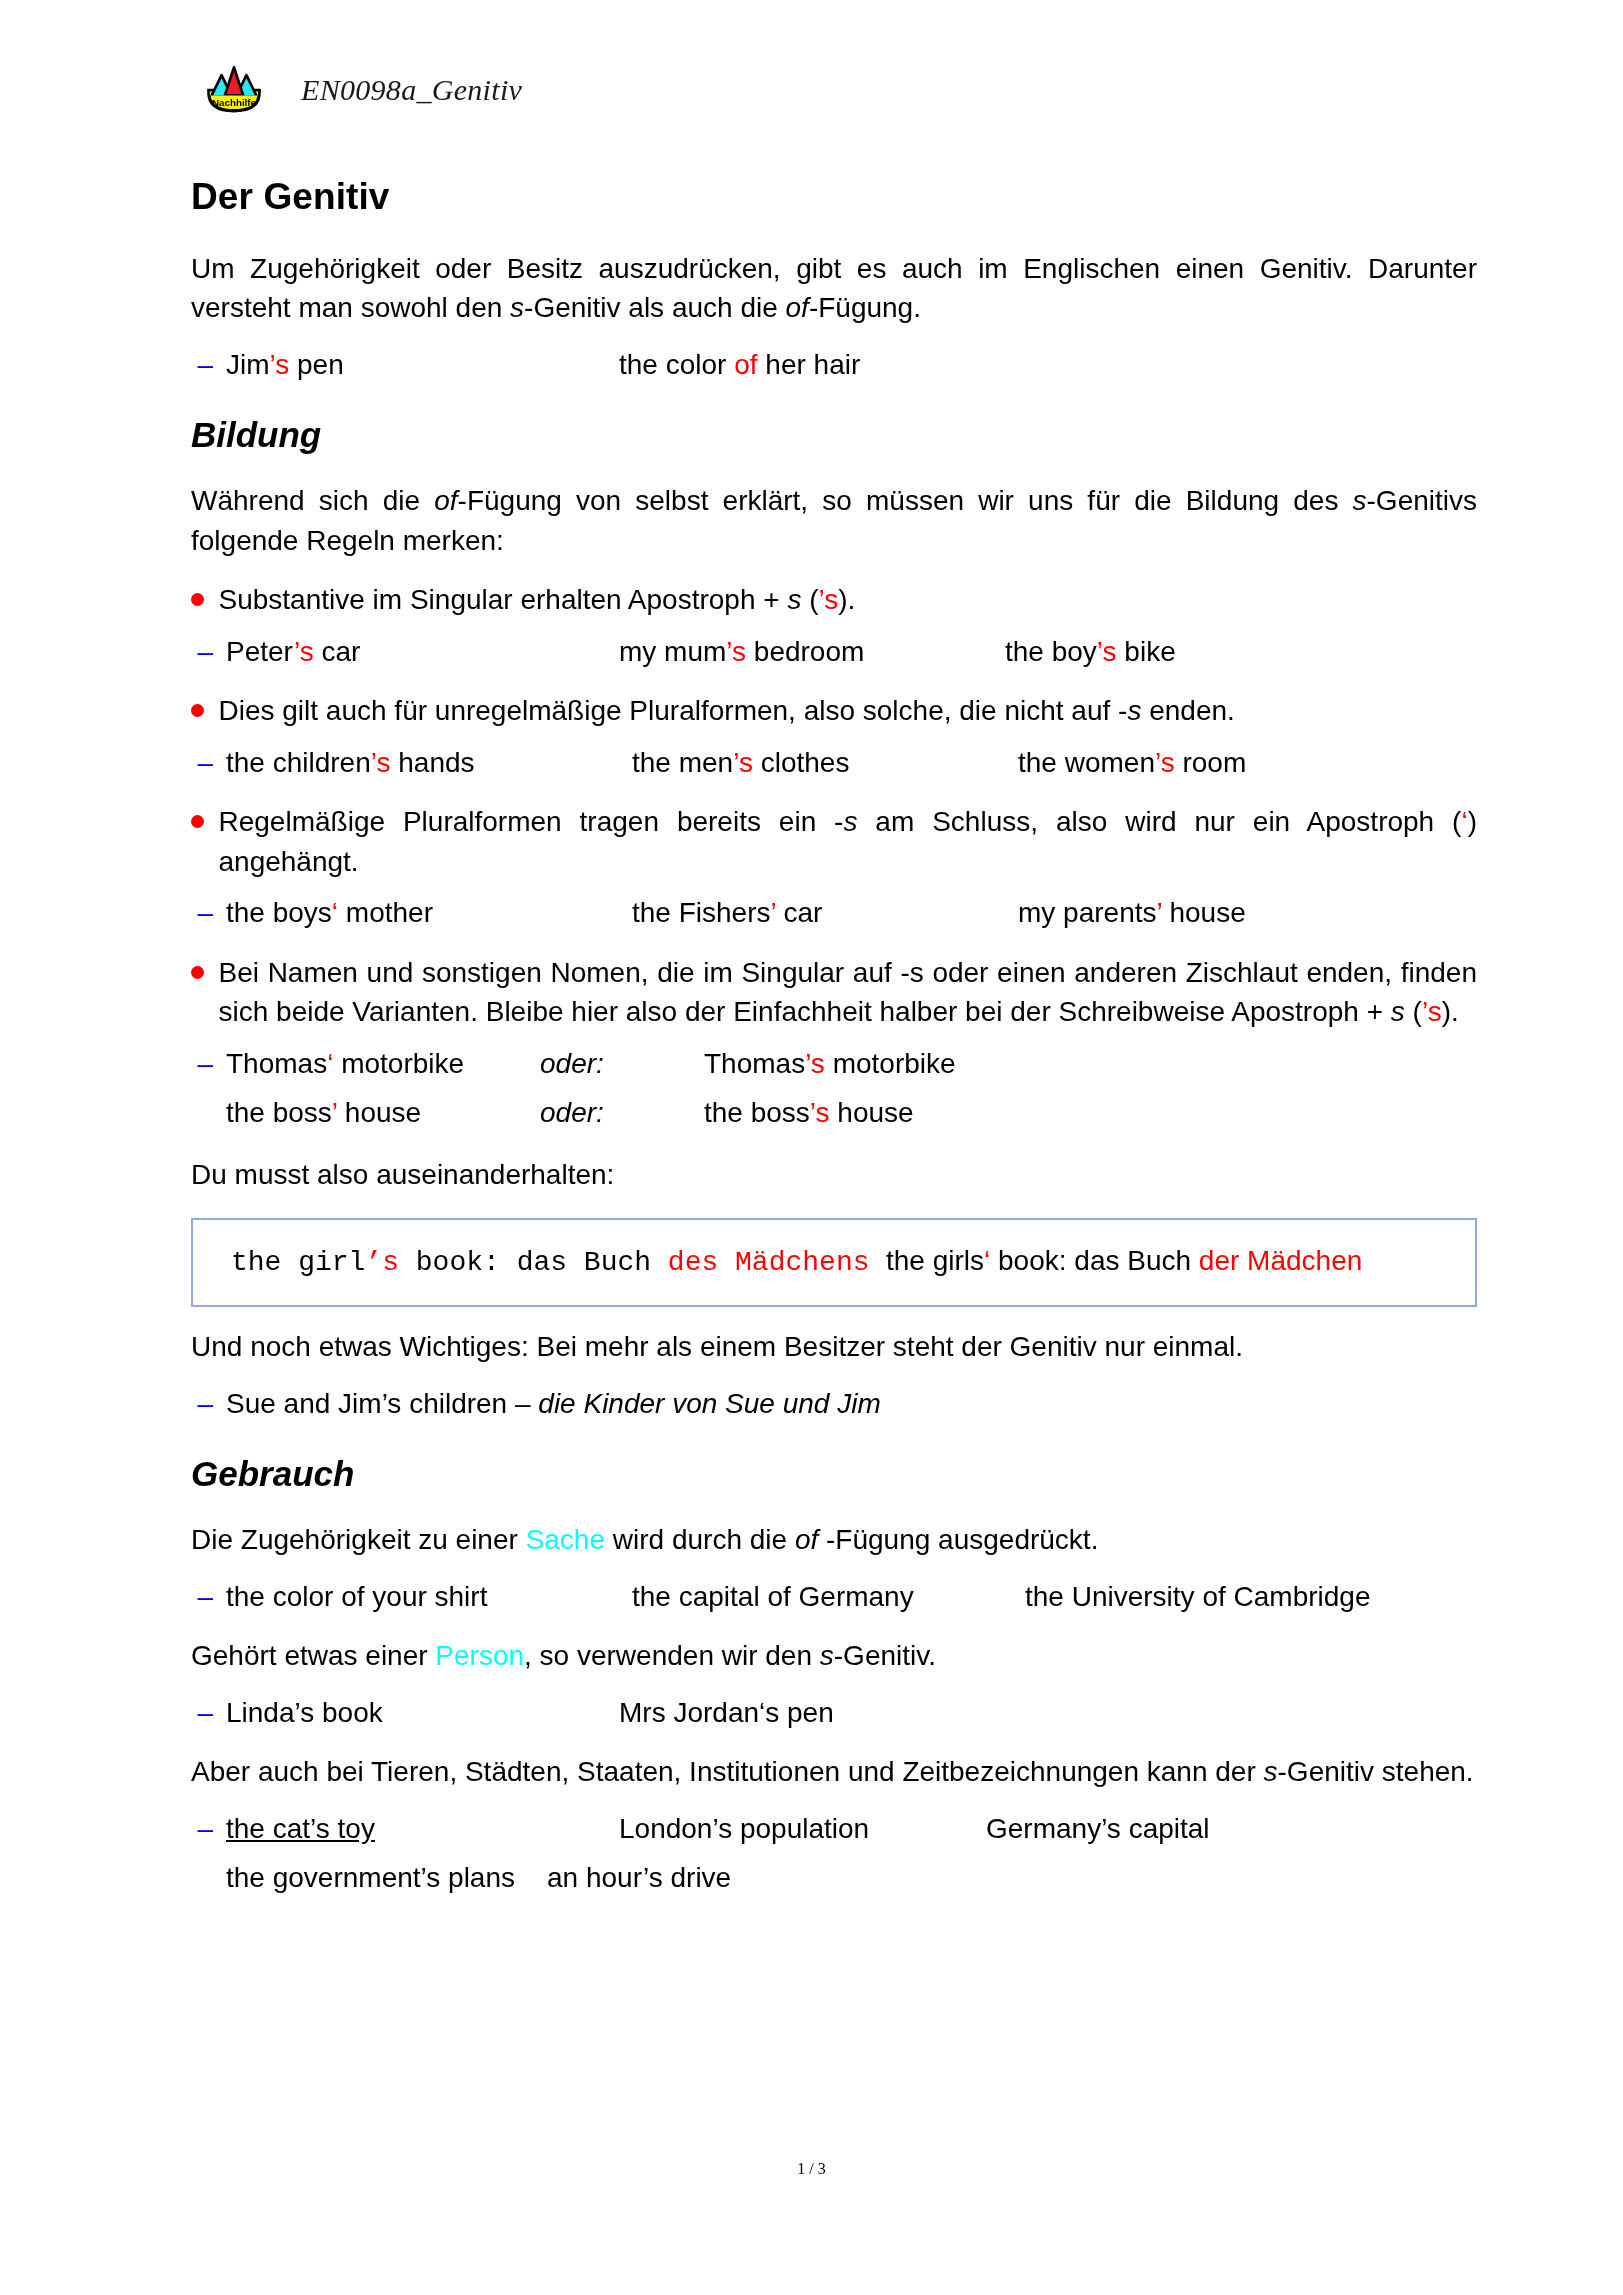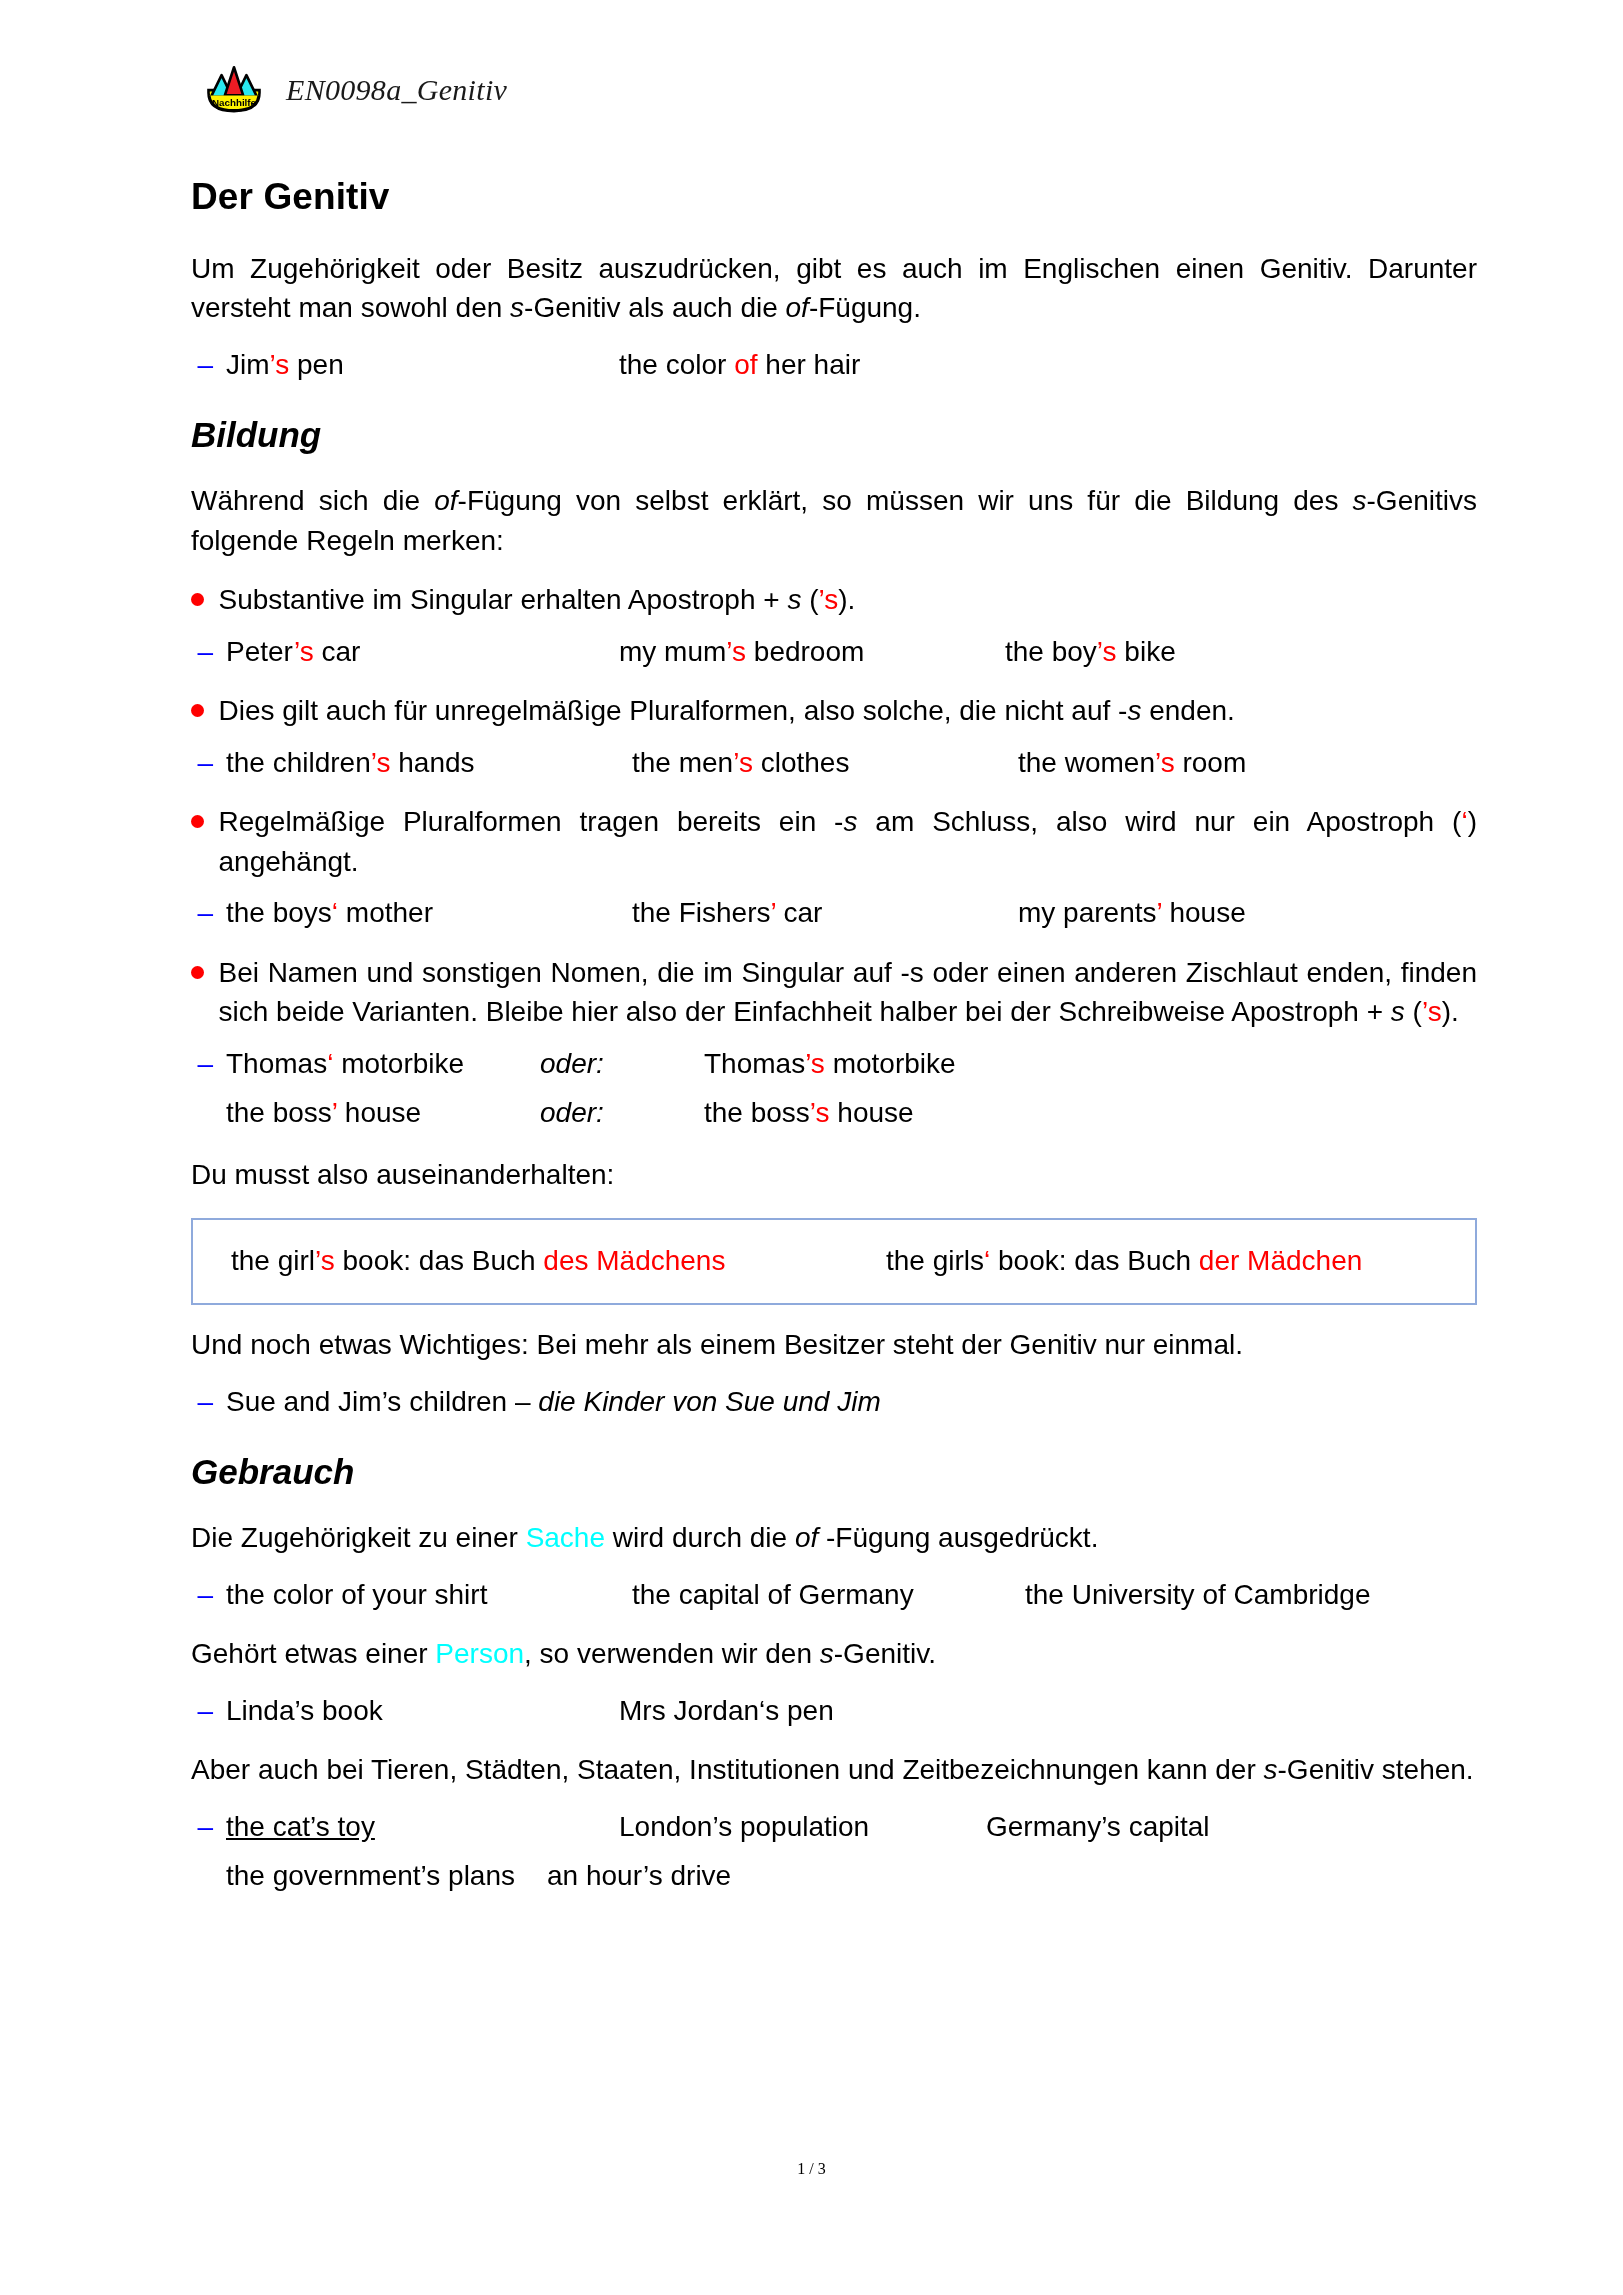--- a/index.html
+++ b/index.html
@@ -22,21 +22,21 @@
     padding: 0;
   }
 
   
   .header {
     position: absolute;
     left: 203px;
     top: 64px;
     display: flex;
     align-items: center;
-    gap: 21px;
+    gap: 36px;
   }
   .logo {
     width: 62px;
     height: 51px;
     position: relative;
     flex: 0 0 auto;
   }
   .logo svg { display: block; }
   .header-title {
     font-family: "Liberation Serif", serif;
@@ -164,21 +164,21 @@
   
   .hl-box {
     border: 2px solid #8FAADC;
     box-sizing: border-box;
     margin: 23.6px 0 19.6px 0;
     padding: 22px 23.6px 23.6px 23.6px;
     display: flex;
     align-items: baseline;
   }
   .hl-item { font-size: 28px; line-height: 1.35; }
-  .hl-item.first { width: 655px; flex: 0 0 auto; padding-left: 14.4px; }
+  .hl-item.first { width: 655px; flex: 0 0 auto; padding-left: 14.4px; font-family: Liberation Mono, monospace; }
 
   
   .footer {
     position: absolute;
     left: 0;
     right: 0;
     top: 2160px;
     text-align: center;
     font-family: "Liberation Serif", serif;
     font-size: 16px;

